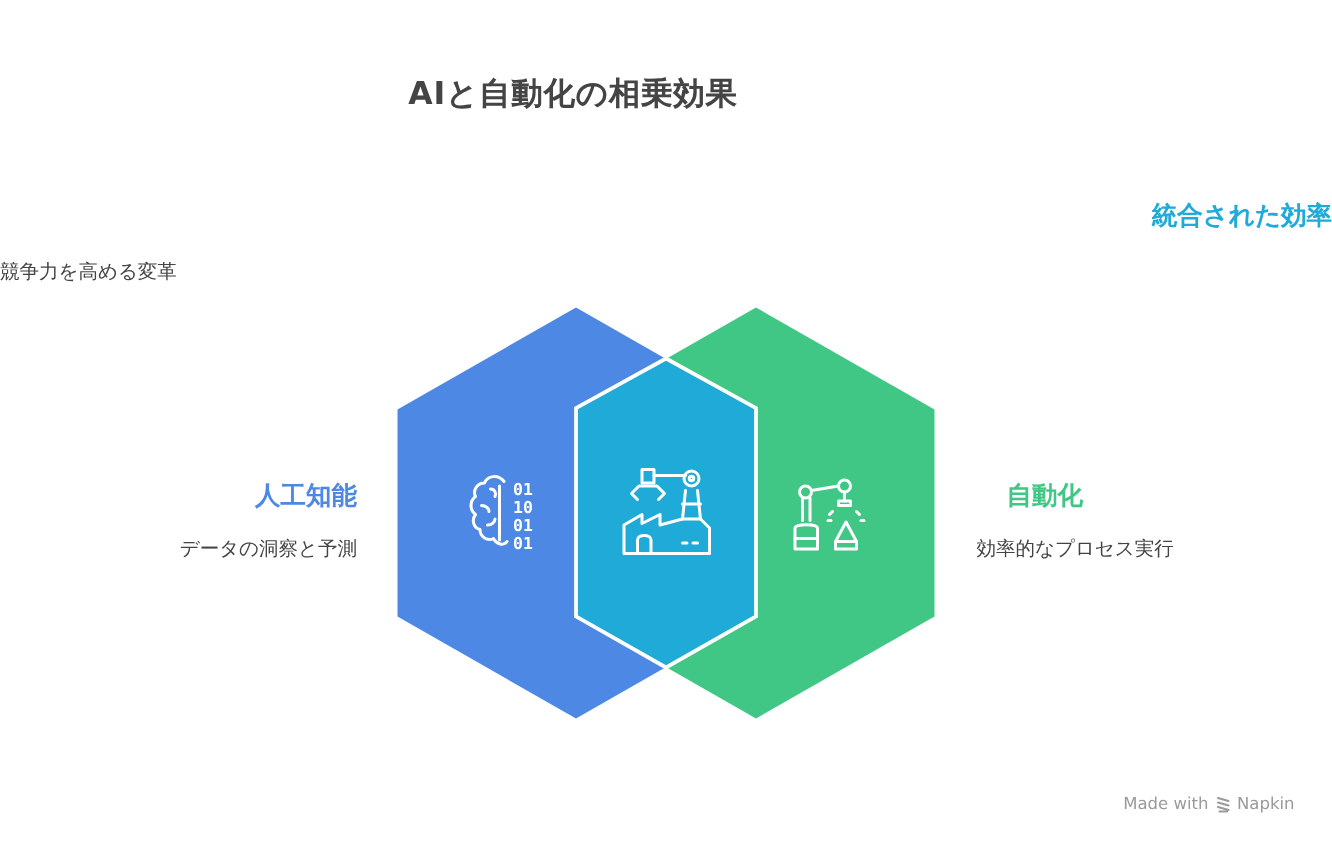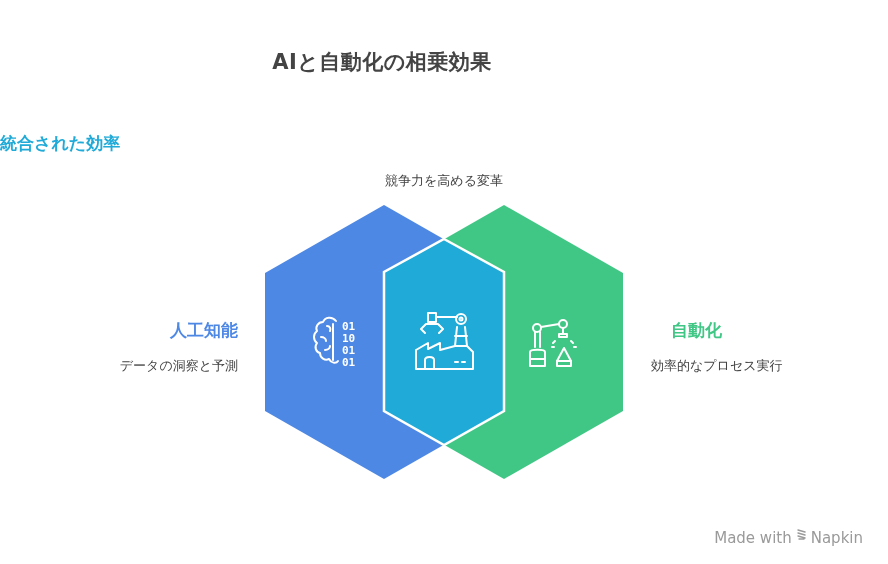--- a/index.html
+++ b/index.html
@@ -6,30 +6,30 @@
     body {
       width: 888px; height: 564px; background: #ffffff; position: relative; overflow: hidden;
       font-family: "DejaVu Sans", "Liberation Sans", sans-serif;
     }
     .title {
       position: absolute; left: 0; width: 764px; top: 48px; text-align: center;
       font-size: 21px; font-weight: bold; color: #444444; letter-spacing: 0.5px;
     }
     .label-head { position: absolute; font-size: 17px; font-weight: bold; }
     .label-desc { position: absolute; font-size: 13px; color: #444444; }
-    .top-head { left: 0; width: 888px; top: 132px; text-align: left; }
-    .top-desc { left: 0; width: 888px; top: 172px; text-align: center; }
+    .top-head { left: 0; width: 888px; top: 132px; text-align: right; }
+    .top-desc { left: 0; width: 888px; top: 172px; }
     .left-head { right: 650px; top: 319px; }
     .left-desc { right: 650px; top: 357px; text-align: center; }
     .right-head { left: 651px; top: 319px; text-align: left; }
     .right-desc { left: 651px; top: 357px; text-align: left; }
     svg.diagram { position: absolute; left: 0; top: 0; }
     .footer {
-      position: absolute; right: 25px; top: 529px; font-size: 15px; color: #9a9a9a;
-      display: flex; align-items: flex-start; gap: 4px; margin-left: 12px;
+      position: absolute; right: 25px; top: 529px; font-size: 11px; color: #9a9a9a;
+      display: flex; align-items: flex-end; gap: 4px; margin-left: 12px;
     }
   </style>
 </head>
 <body>
 
 <div class="title">AIと自動化の相乗効果</div>
 
 <div class="label-head top-head" style="color:#1FAAD8;">統合された効率</div>
 <div class="label-desc top-desc">競争力を高める変革</div>
 

